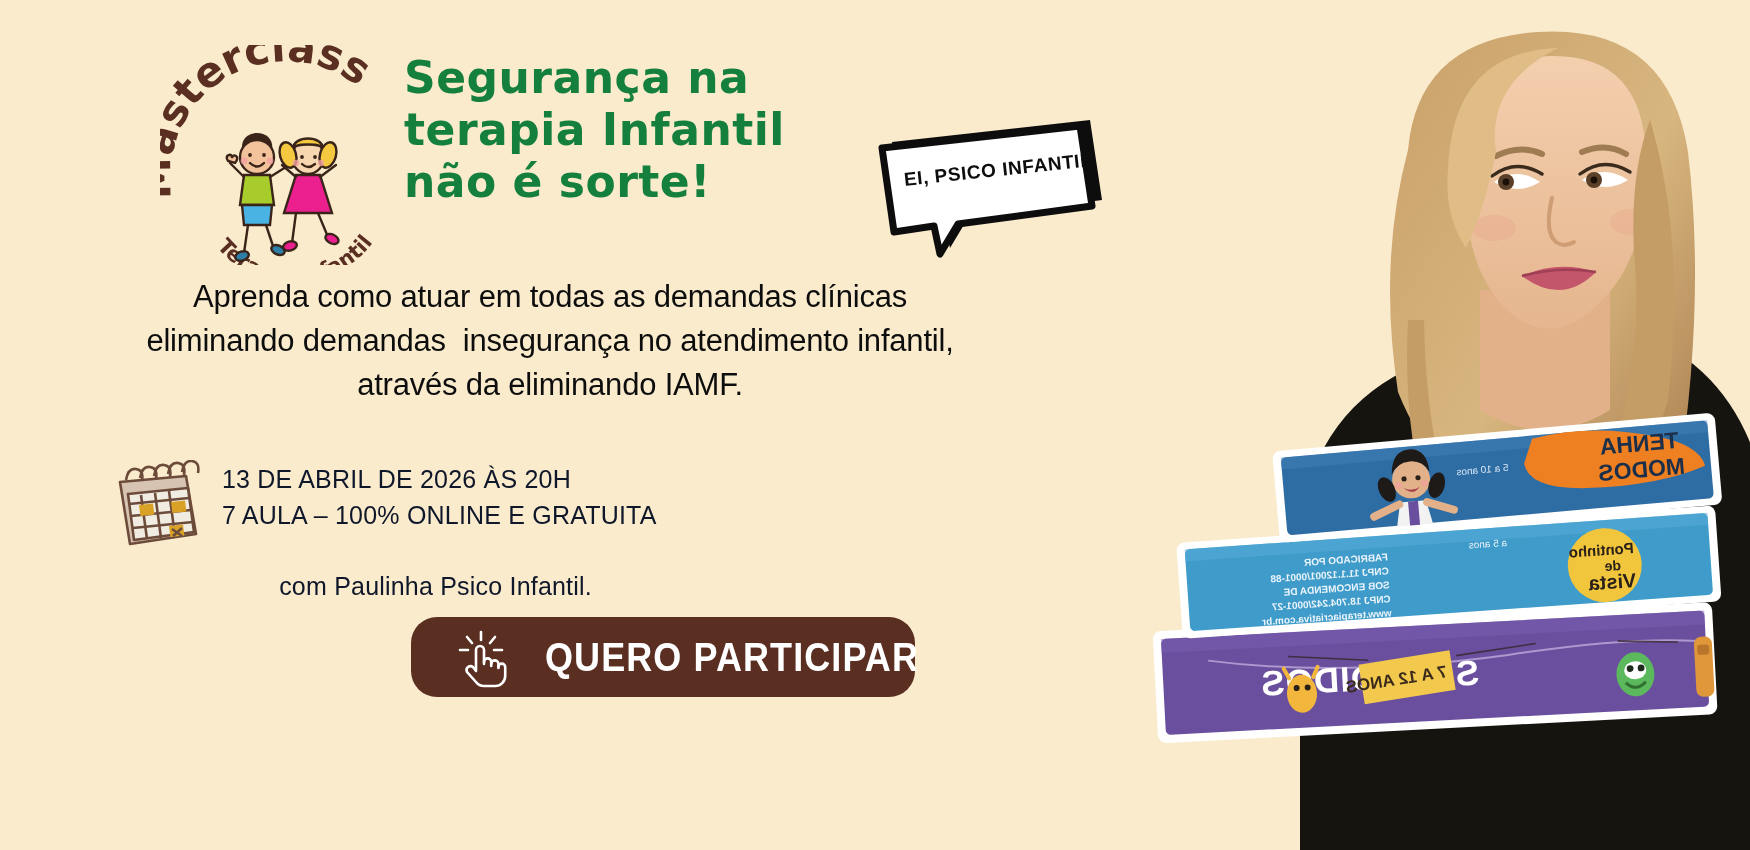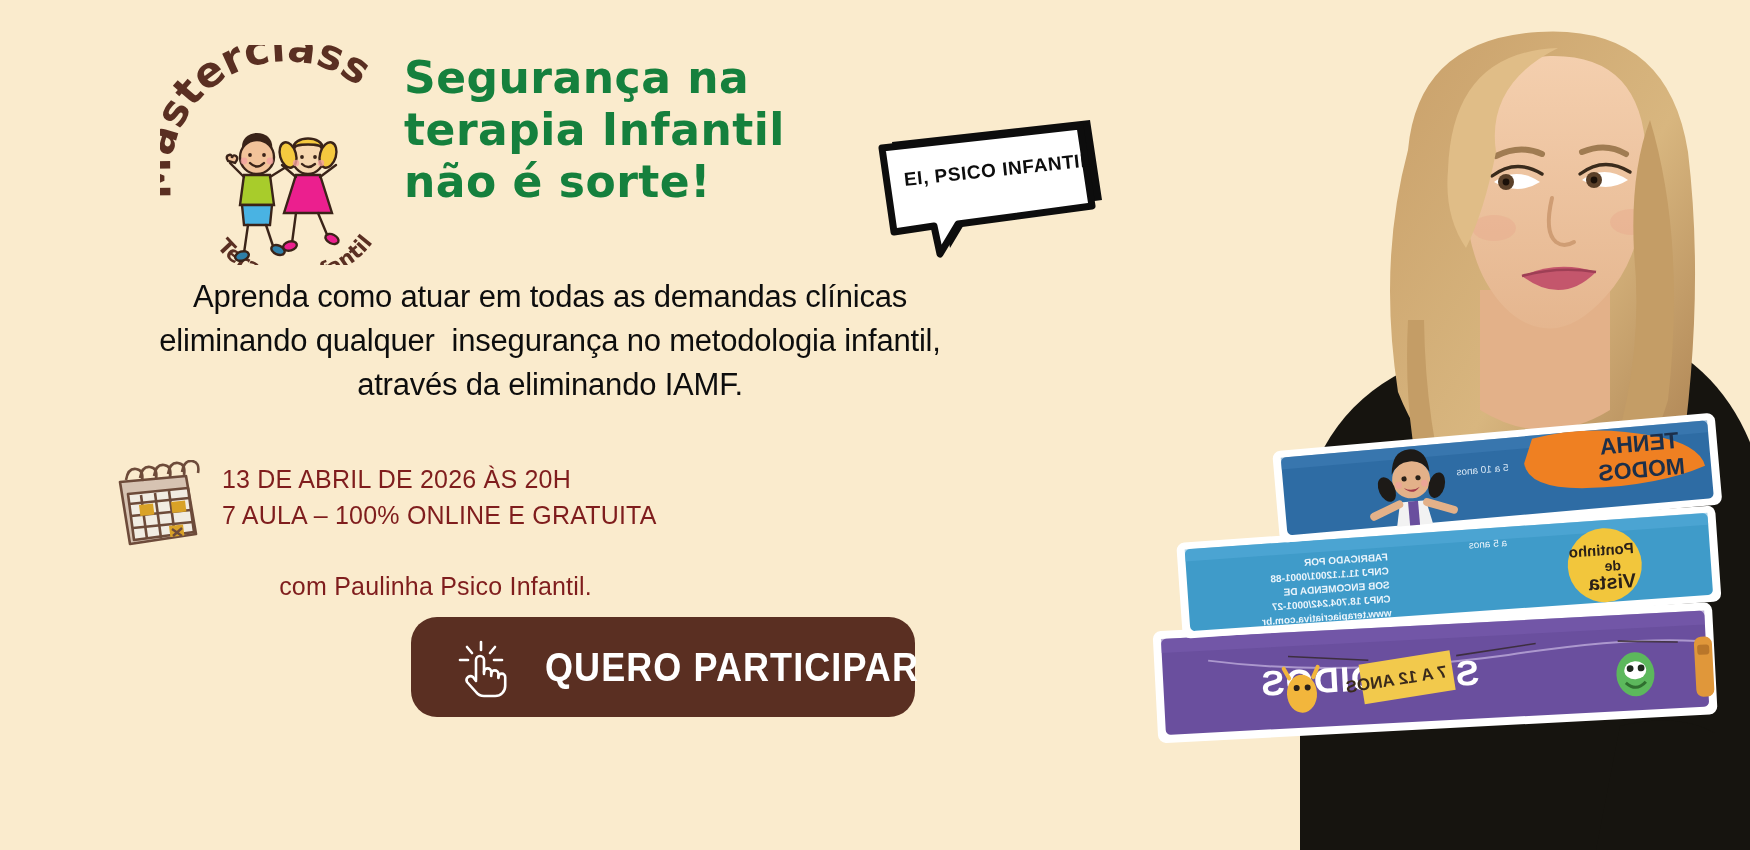--- a/index.html
+++ b/index.html
@@ -33,27 +33,27 @@
     font-family:"Liberation Sans",sans-serif;
     font-weight:400;font-size:31px;line-height:1.42;
     letter-spacing:-.2px;
   }
   .subhead span{display:block;white-space:pre;}
 
   
   .details{position:absolute;left:108px;top:452px;display:flex;align-items:flex-start;gap:18px;}
   .cal-icon{width:96px;height:92px;flex:none;margin-top:8px;}
   .cal-icon svg{width:100%;height:100%;display:block;}
-  .detail-lines{color:#7f1d1d;font-size:25px;line-height:1.42;padding-top:10px;letter-spacing:.2px;}
+  .detail-lines{color:#0f172a;font-size:25px;line-height:1.42;padding-top:10px;letter-spacing:.2px;}
   .detail-lines .l{display:block;white-space:pre;}
   .detail-lines .bold{font-weight:400;}
 
   
   .cta{
-    position:absolute;left:411px;top:617px;width:504px;height:100px;
+    position:absolute;left:411px;top:617px;width:504px;height:80px;
     background:#5a2f22;border:none;border-radius:26px;
     display:flex;align-items:center;justify-content:flex-start;
     gap:34px;padding:0 0 0 44px;box-sizing:border-box;cursor:pointer;
   }
   .cta-icon{width:56px;height:62px;flex:none;}
   .cta-icon svg{width:100%;height:100%;display:block;}
   .cta-label{
     color:#ffffff;font-family:"Liberation Sans",sans-serif;
     font-weight:700;font-size:40px;letter-spacing:1.2px;
     transform:scaleX(.9);transform-origin:left center;white-space:nowrap;
@@ -145,21 +145,21 @@
 
       <path d="M20,28 L218,6 L230,86 L96,104 L78,134 L72,106 L32,112 Z" fill="#0d0d0d"></path>
 
       <path d="M10,34 L208,12 L220,92 L86,110 L68,140 L62,112 L22,118 Z" fill="#ffffff" stroke="#0d0d0d" stroke-width="7" stroke-linejoin="round"></path>
     </svg>
     <div class="bubble-text">EI, PSICO INFANTIL</div>
   </div>
 
   <div class="subhead">
     <span>Aprenda como atuar em todas as demandas clínicas</span>
-    <span>eliminando qualquer  insegurança no metodologia infantil,</span>
+    <span>eliminando demandas  insegurança no atendimento infantil,</span>
     <span>através da eliminando IAMF.</span>
   </div>
 
   <div class="details">
     <div class="cal-icon">
       <svg viewBox="0 0 96 92" xmlns="http://www.w3.org/2000/svg">
         <g stroke="#6d4b3a" stroke-width="2.6" fill="none" stroke-linejoin="round">
           <path d="M12,22 L78,16 L88,74 L22,84 Z" fill="#d6c3b2"></path>
           <path d="M20,34 L80,28 L86,72 L26,80 Z" fill="#f1ece2"></path>
           <path d="M21,44 L81,38 M23,56 L83,50 M25,68 L85,62"></path>

